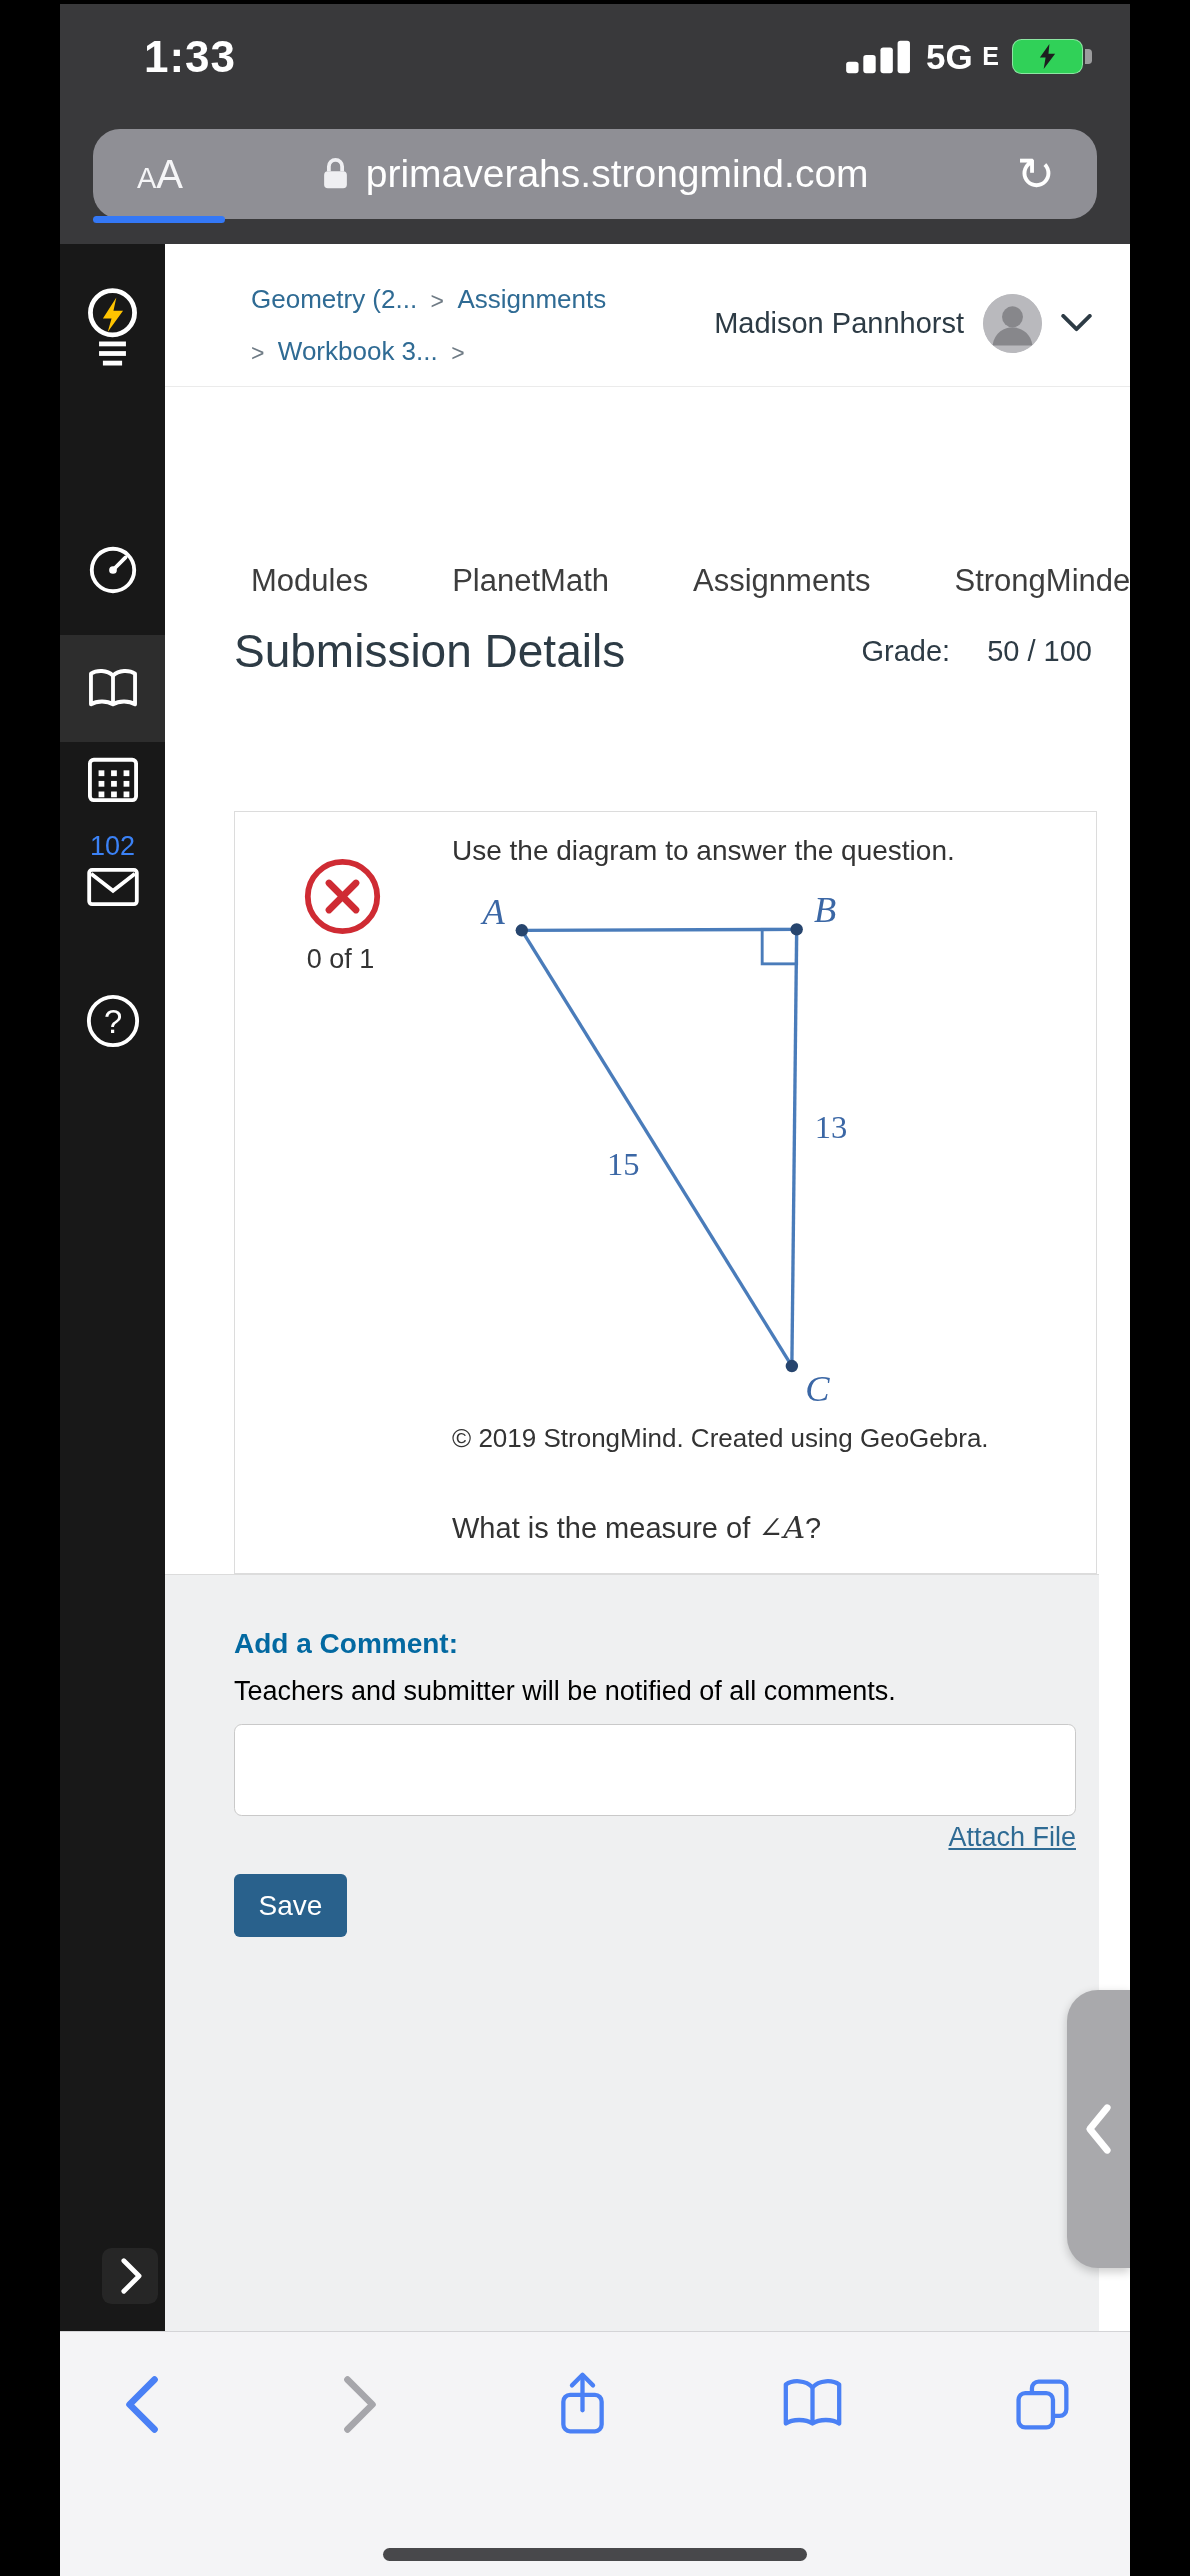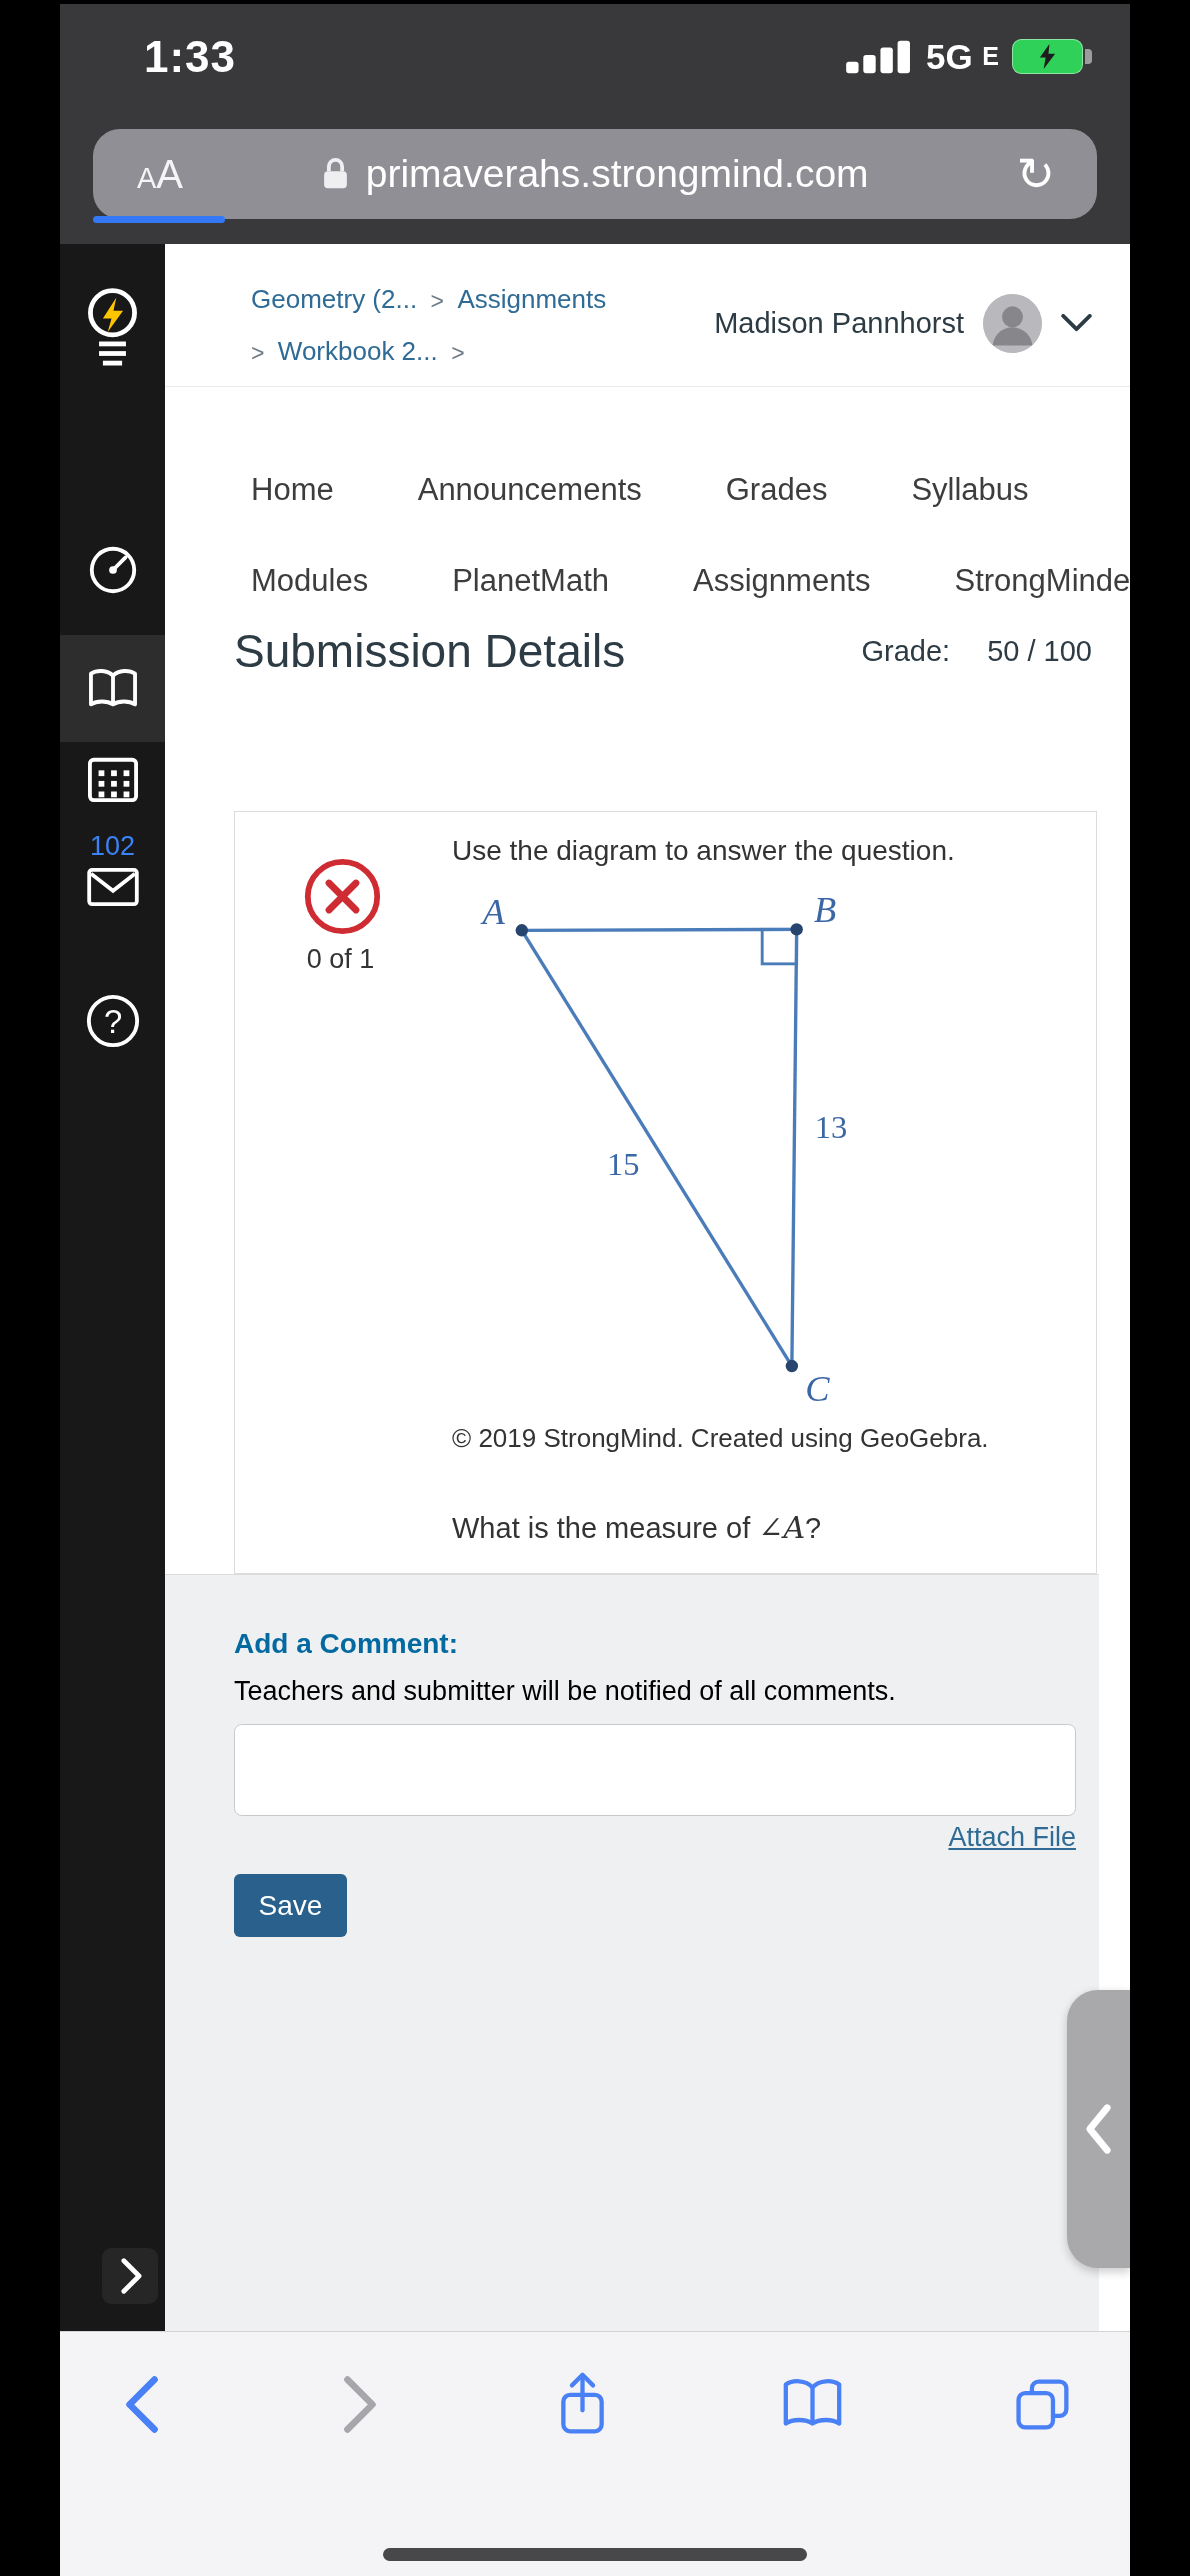--- a/index.html
+++ b/index.html
@@ -190,46 +190,40 @@
 
     <main class="main">
 
       <div class="crumbs" style="top:40px;">
         <span class="crumb">Geometry (2...</span>
         <span class="sep">&gt;</span>
         <span class="crumb">Assignments</span>
       </div>
       <div class="crumbs" style="top:92px;">
         <span class="sep" style="padding-left:0;">&gt;</span>
-        <span class="crumb">Workbook 2...</span>
+        <span class="crumb">Workbook 3...</span>
         <span class="sep">&gt;</span>
       </div>
 
       <div class="user">
         <span class="user-name">Madison Pannhorst</span>
         <div class="avatar">
           <svg width="59" height="59" viewBox="0 0 62 62">
             <circle cx="31" cy="31" r="31" fill="#b9b9bd"></circle>
             <circle cx="31" cy="24" r="11" fill="#87878b"></circle>
             <path d="M10 54 C12 40 23 35 31 35 C39 35 50 40 52 54 Z" fill="#87878b"></path>
           </svg>
         </div>
         <svg width="31" height="19" viewBox="0 0 32 20">
           <polyline points="2,2 16,16 30,2" fill="none" stroke="#2d3b45" stroke-width="4" stroke-linecap="round" stroke-linejoin="round"></polyline>
         </svg>
       </div>
 
       <div class="divider"></div>
 
-      <nav class="navrow" style="top:228px;">
-        <span>Home</span>
-        <span>Announcements</span>
-        <span>Grades</span>
-        <span>Syllabus</span>
-      </nav>
       <nav class="navrow" style="top:319px;">
         <span>Modules</span>
         <span>PlanetMath</span>
         <span>Assignments</span>
         <span>StrongMinded</span>
       </nav>
 
       <h1 class="title" style="font-weight:400;">Submission Details</h1>
       <div class="grade">
         <span>Grade:</span>

